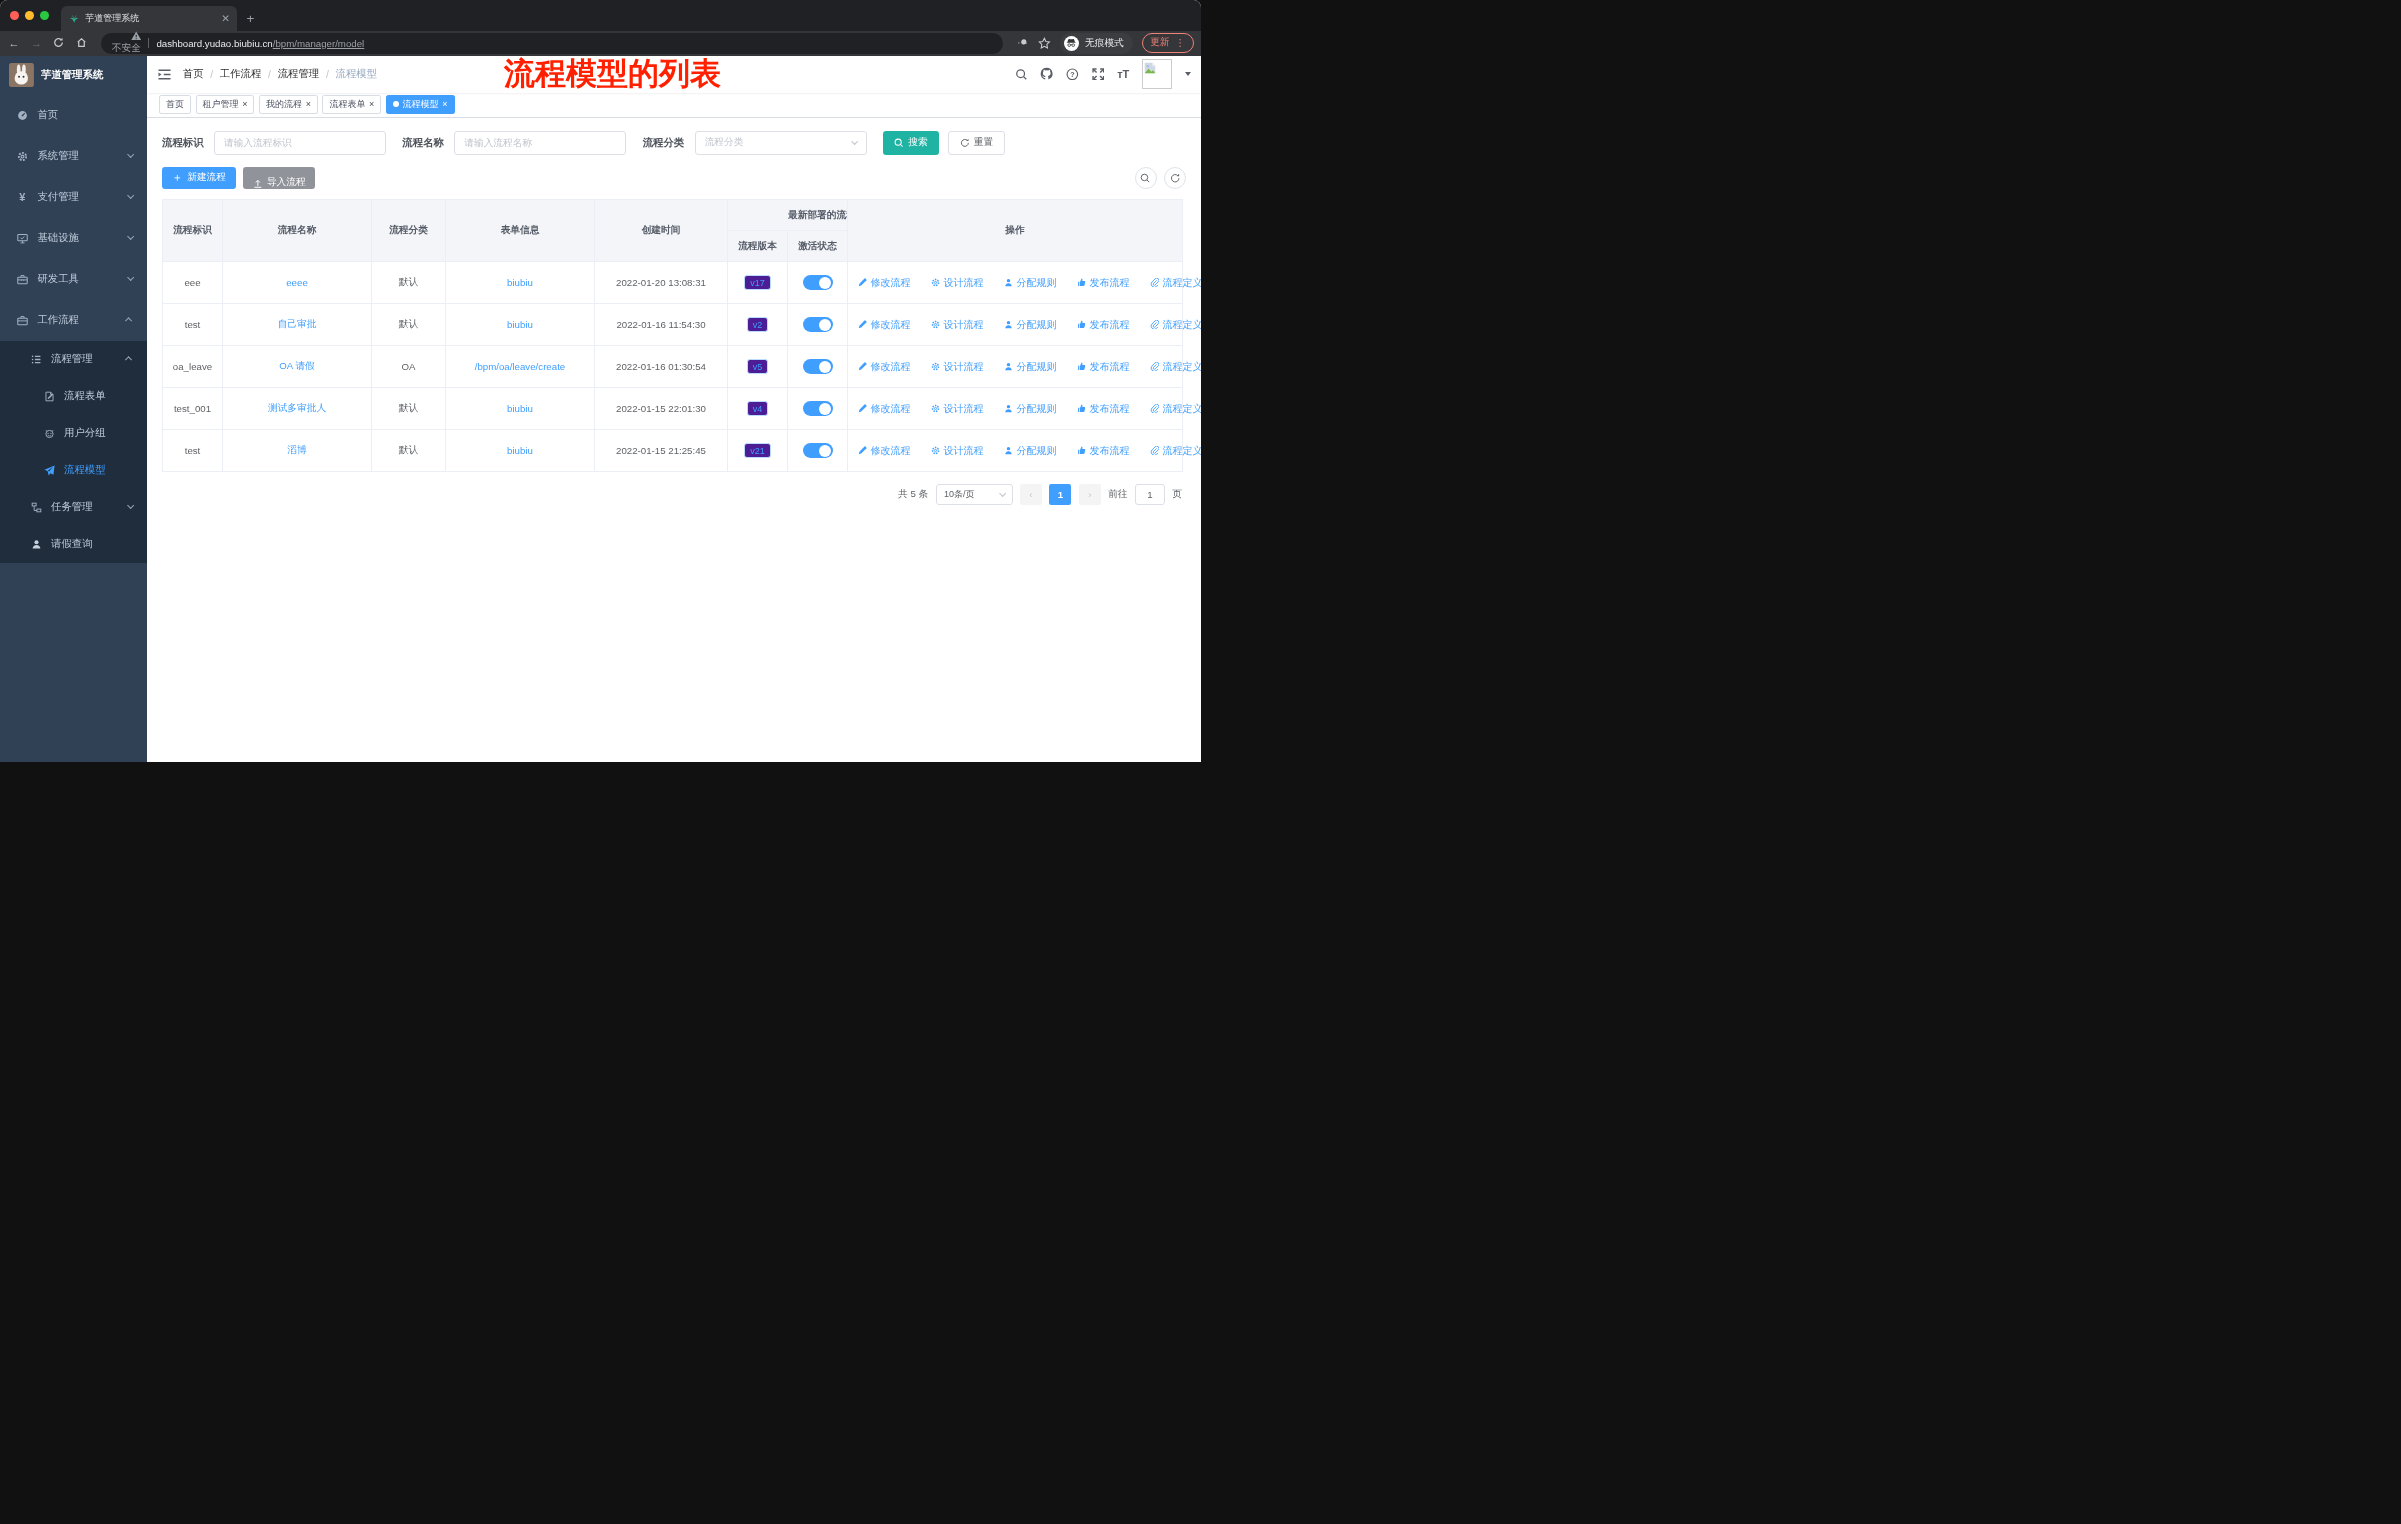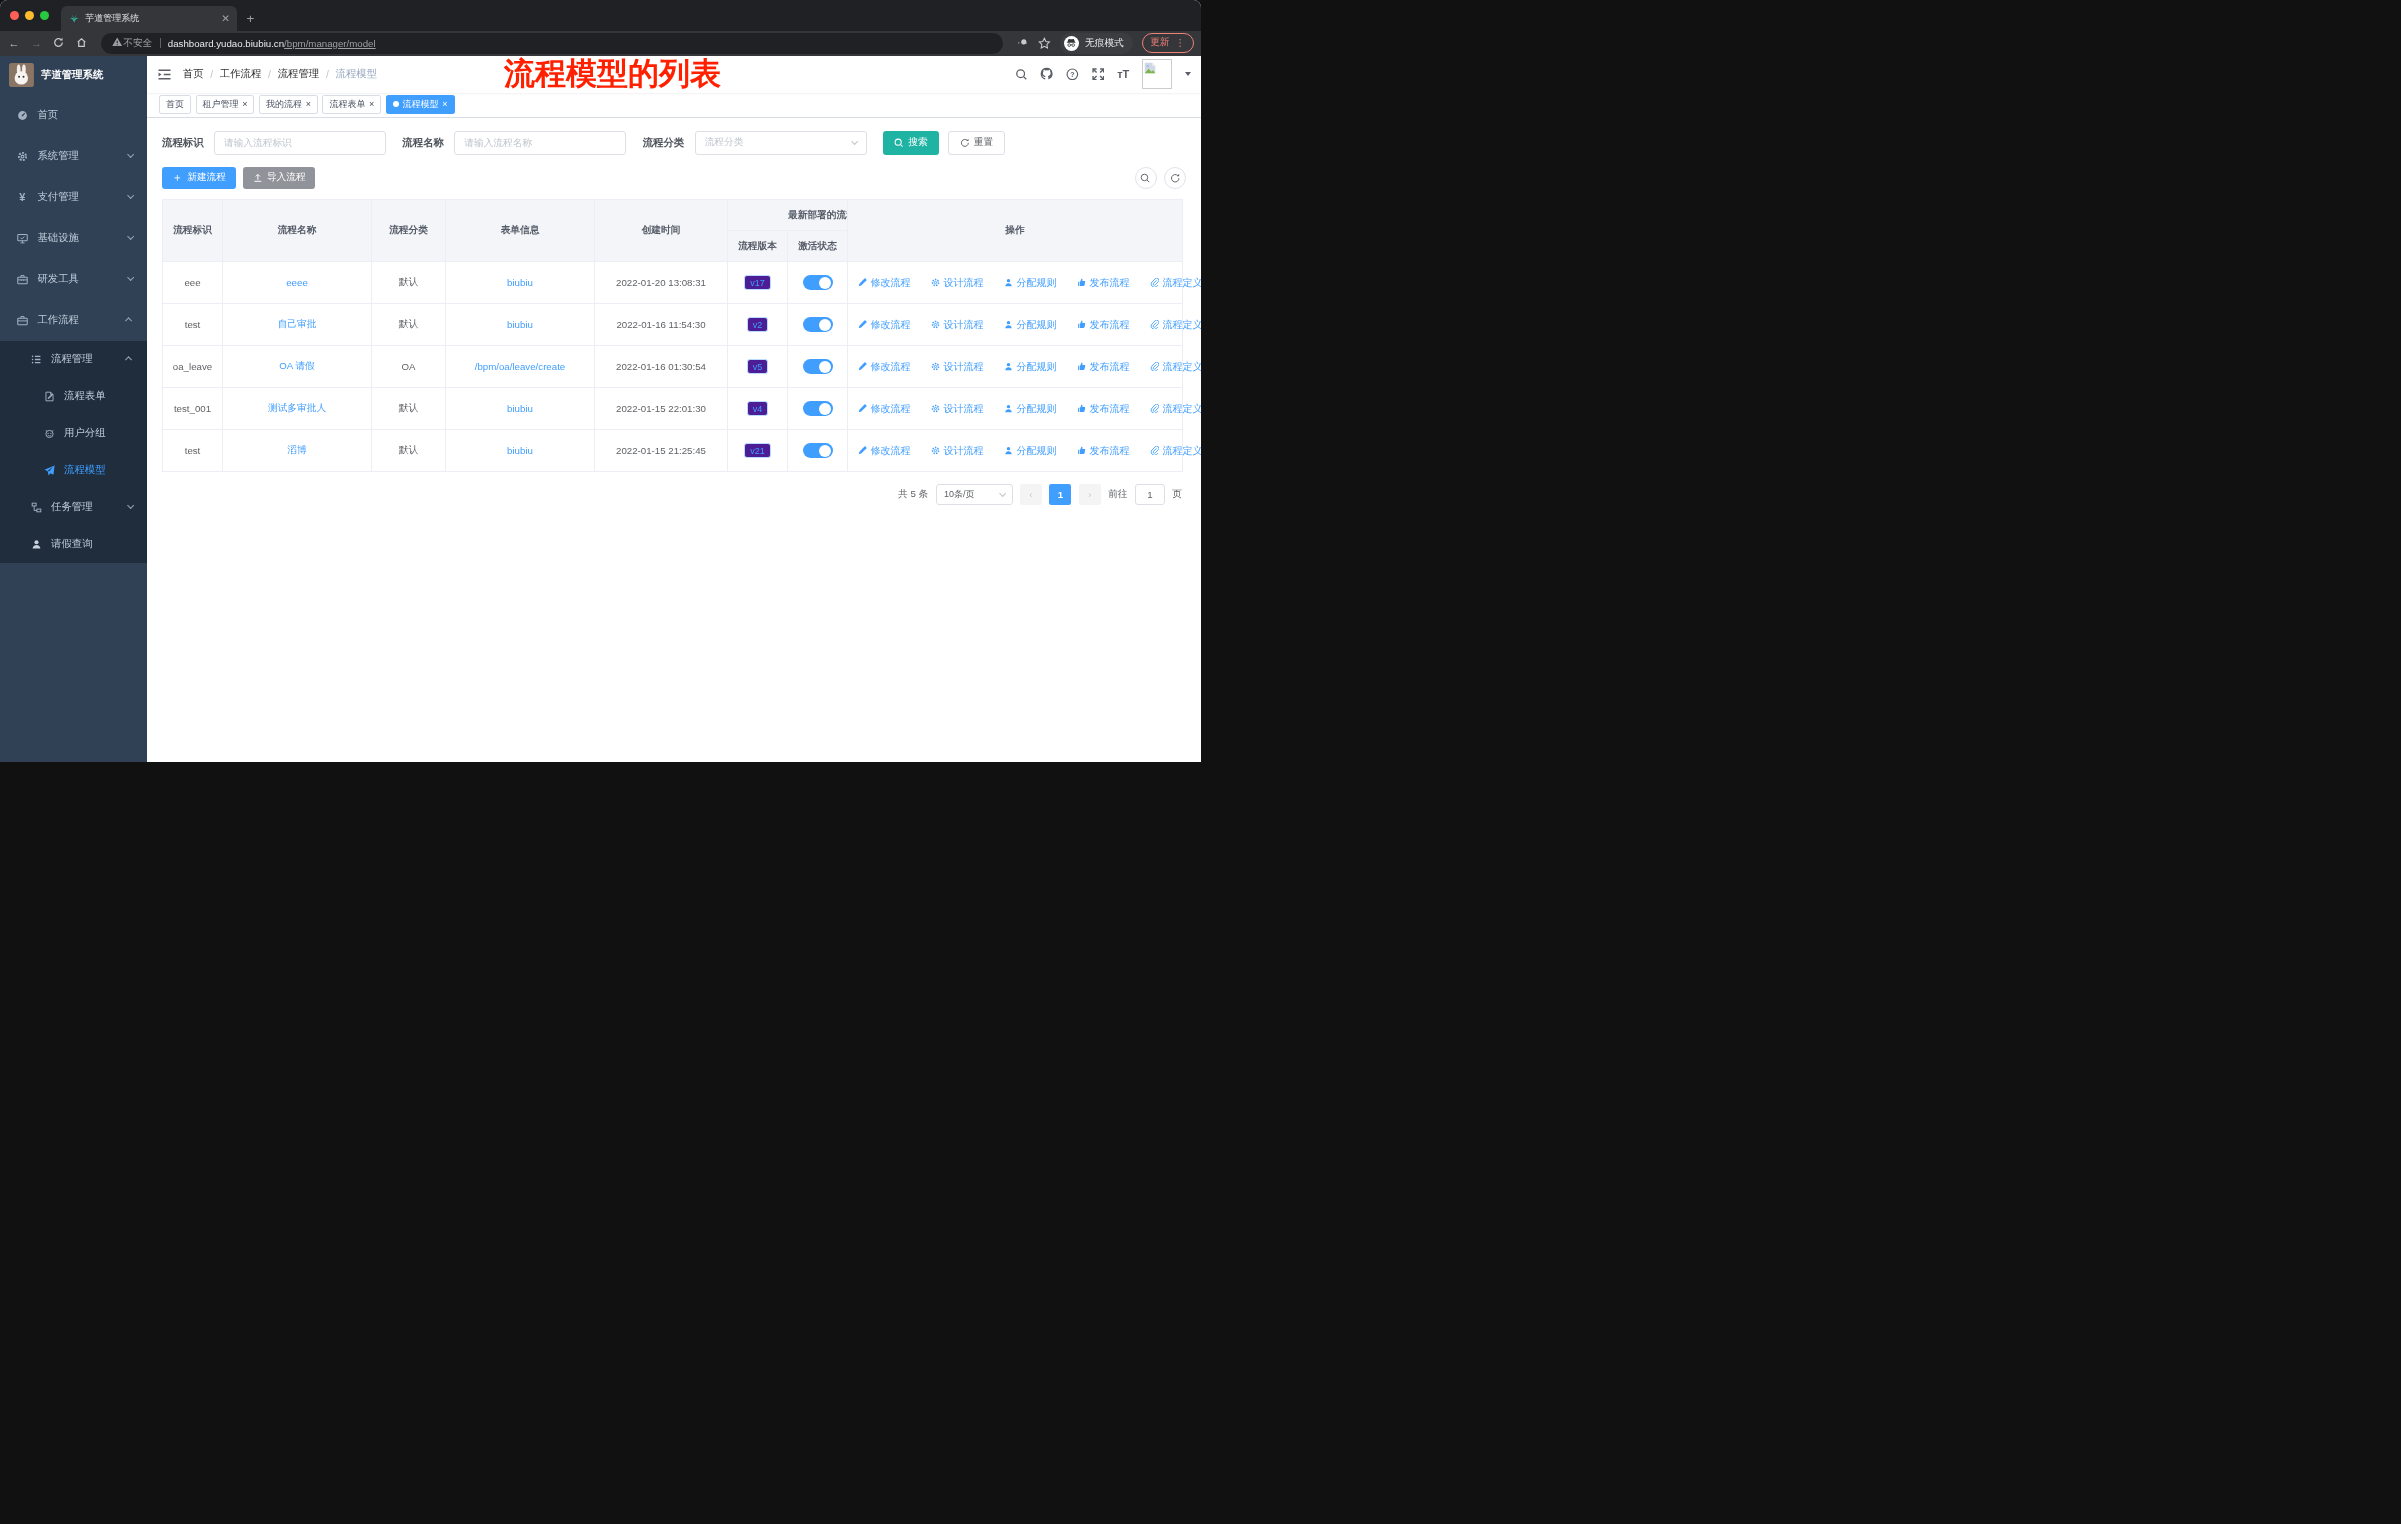--- a/index.html
+++ b/index.html
@@ -12,21 +12,21 @@
   .tl { width:9px; height:9px; border-radius:50%; }
   .tl-red{background:#ff5f57}.tl-yellow{background:#febc2e}.tl-green{background:#28c840}
   .tab { width:176px; height:25px; background:#35363a; border-radius:6px 6px 0 0; display:flex; align-items:center; padding:0 7.4px; gap:6px; }
   .tab-title { color:#dfe1e5; font-size:9px; flex:1; white-space:nowrap; overflow:hidden; }
   .tab-close { color:#9aa0a6; font-size:10.4px; }
   .newtab { color:#9aa0a6; font-size:13.4px; margin:0 0 4.5px 9px; }
   .btoolbar { height:25px; background:#35363a; display:flex; align-items:center; padding:0 7.4px; gap:9px; flex:none; }
   .nav-ic { color:#c7cacd; font-size:11px; width:13.4px; text-align:center; }
   .nav-ic.dim { color:#6e7175; }
   .omnibox { flex:1; height:21px; background:#202124; border-radius:10.4px; display:flex; align-items:center; padding:0 10.4px; font-size:9.7px; margin:0 4.5px; }
-  .sec-label { color:#9aa0a6; display:flex; align-items:flex-start; gap:1px; }
+  .sec-label { color:#9aa0a6; display:flex; align-items:flex-end; gap:1px;flex-direction:column; }
   .omni-div { width:0.7px; height:10.4px; background:#5f6368; margin:0 7.4px; }
   .url-host { color:#e8eaed; }
   .url-path { color:#9aa0a6;text-decoration:underline; }
   .incog-pill { height:21px; border-radius:10.4px; background:#3c3d41; display:flex; align-items:center; gap:6px; padding:0 9px 0 4.5px; color:#e8eaed; font-size:9.7px; }
   .incog-ic { width:15px; height:15px; border-radius:50%; background:#fff; display:flex; align-items:center; justify-content:center; }
   .update-pill { height:19.4px; border:1.1px solid #ee8277; border-radius:10.4px; color:#ee8277; font-size:9.7px; display:flex; align-items:center; gap:6px; padding:0 7.4px; }
 
   
   .app { flex:1; display:flex; min-height:0; }
   .sidebar { width:147px; background:#304156; flex:none; display:flex; flex-direction:column; overflow:hidden; }
@@ -75,21 +75,21 @@
   .f-group { display:flex; align-items:center; margin-right:16.4px; }
   .f-select { display:flex; align-items:center; color:#bfc4cc; position:relative; }
   .sel-chev { margin-left:auto; width:5.2px; height:5.2px; border-right:1px solid #c0c4cc; border-bottom:1px solid #c0c4cc; transform:rotate(45deg) translateY(-1.5px); }
   .btn { height:24px; border-radius:3px; border:none; display:inline-flex; align-items:center; gap:4.5px; font-size:9.7px; padding:0 11px; cursor:pointer; font-family:inherit; }
   .btn-search { background:#1fb3a3; color:#fff; margin-right:9px; }
   .btn-reset { background:#fff; color:#606266; border:0.7px solid #dcdfe6; }
 
   .toolbar-row { display:flex; align-items:center; margin-top:12px; }
   .btn-create { background:#409EFF; color:#fff; height:22px; padding:0 9.7px; margin-right:7.4px; }
   .btn-create .plus { font-size:11px; }
-  .btn-import { background:#909399; color:#fff; height:22px; padding:0 9.7px; }
+  .btn-import { background:#909399; color:#fff; height:22px; padding:0 9.7px;align-items:flex-end; }
   .right-circles { margin-left:auto; display:flex; gap:7.4px; }
   .circle-btn { width:22px; height:22px; border-radius:50%; border:0.7px solid #e0e3e9; background:#fff; display:flex; align-items:center; justify-content:center; color:#5f6368; }
 
   table.grid { margin-top:10.4px; width:1020px; border-collapse:collapse; table-layout:fixed; }
   .grid th, .grid td { border:0.7px solid #ebeef5; font-size:9.7px; text-align:center; }
   .grid th { background:#f4f5f8; color:#555c68; font-weight:600; height:31px; }
   .grid td { height:42px; color:#606266; background:#fff; }
   .grid th.group { position:relative; overflow:hidden; }
   .group-text { position:absolute; left:60px; top:50%; transform:translateY(-50%); white-space:nowrap; }
   .grid th.ops { background:#f4f5f8; }

